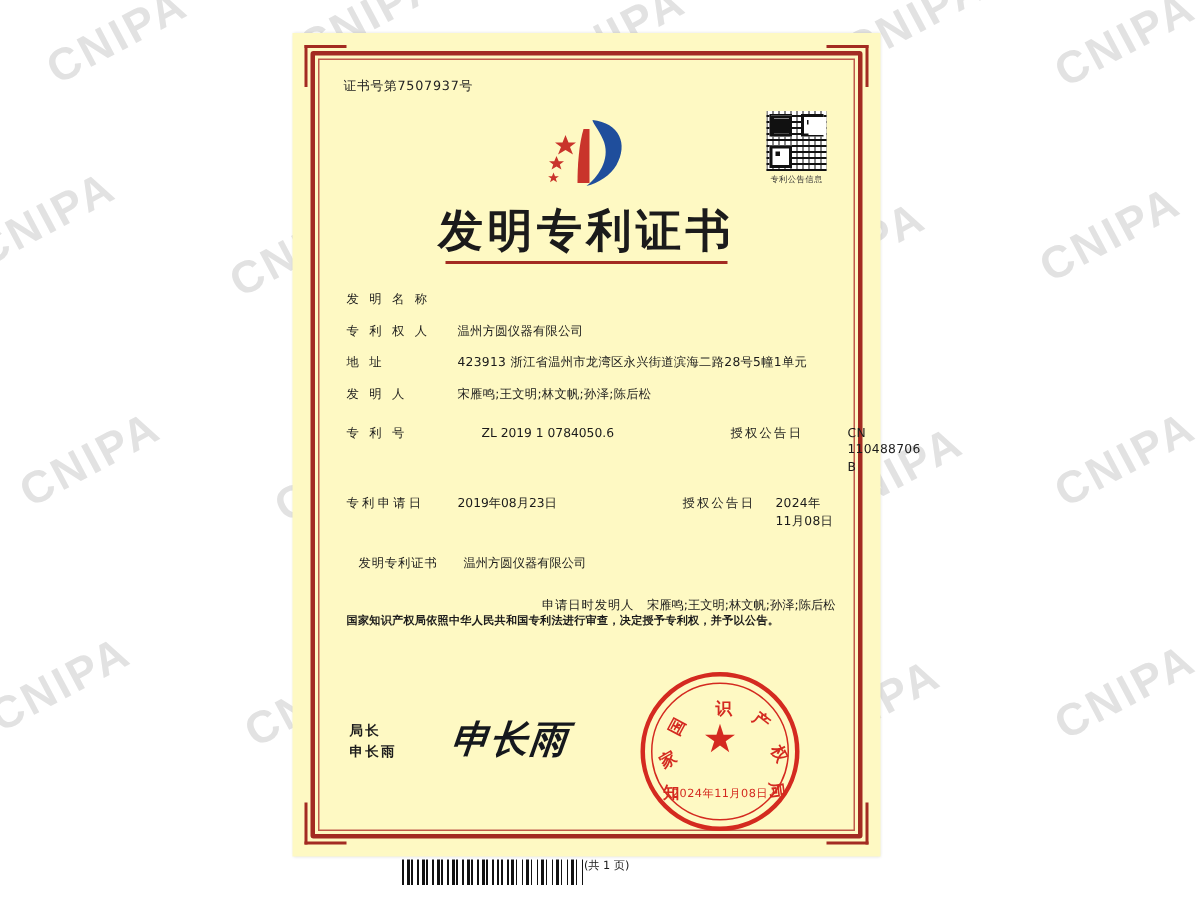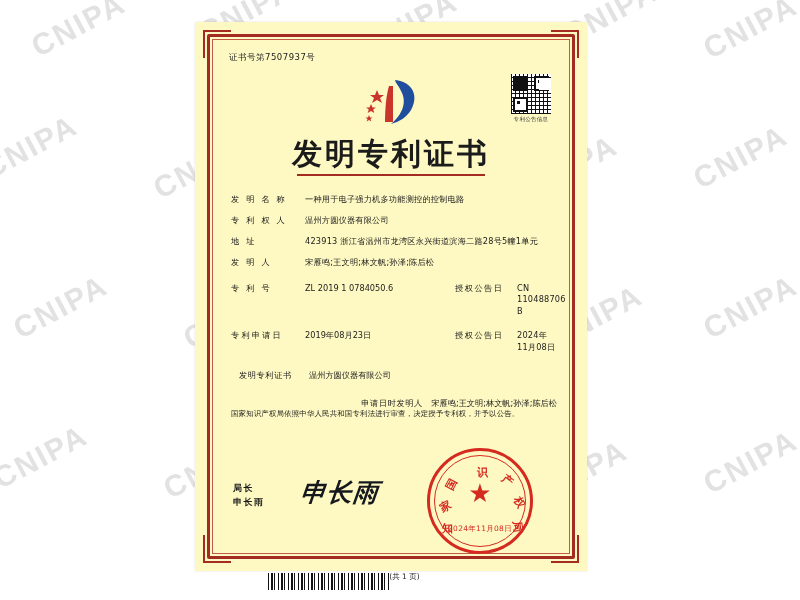--- a/index.html
+++ b/index.html
@@ -218,20 +218,21 @@
   #statement {
     position: absolute;
     left: 8px;
     top: 355px;
     width: 322px;
     font-size: 7.4px;
     line-height: 1.9;
     color: #1b1b1b;
     text-align: justify;
     letter-spacing: 0.2px;
+    font-weight: bold;
   }
 
   
   #sig-labels {
     position: absolute;
     left: 10px;
     top: 430px;
     font-size: 9px;
     line-height: 1.5;
     letter-spacing: 1.5px;
@@ -388,39 +389,38 @@
         <div id="qr-caption">专利公告信息</div>
       </div>
 
       <div id="doc-title">发明专利证书</div>
       <div id="title-rule"></div>
 
       <div id="fields">
 
         <div class="row">
           <div class="lbl">发 明 名 称</div>
-          <div class="val">一种用于电子强力机多功能测控的控制电路</div>
         </div>
 
         <div class="row">
           <div class="lbl">专 利 权 人</div>
           <div class="val">温州方圆仪器有限公司</div>
         </div>
 
         <div class="row">
           <div class="lbl">地        址</div>
           <div class="val">423913 浙江省温州市龙湾区永兴街道滨海二路28号5幢1单元</div>
         </div>
 
         <div class="row">
           <div class="lbl">发 明 人</div>
           <div class="val">宋雁鸣;王文明;林文帆;孙泽;陈后松</div>
         </div>
 
-        <div class="row" style="margin-top:14px;">
+        <div class="row" style="margin-top:14px;gap:16px;">
           <div class="lbl">专 利 号</div>
           <div class="val2">ZL 2019 1 0784050.6</div>
           <div class="lbl2">授权公告日</div>
           <div class="val">CN 110488706 B</div>
         </div>
 
         <div class="row" style="margin-top:12px;">
           <div class="lbl">专利申请日</div>
           <div class="val2">2019年08月23日</div>
           <div class="lbl2">授权公告日</div>

